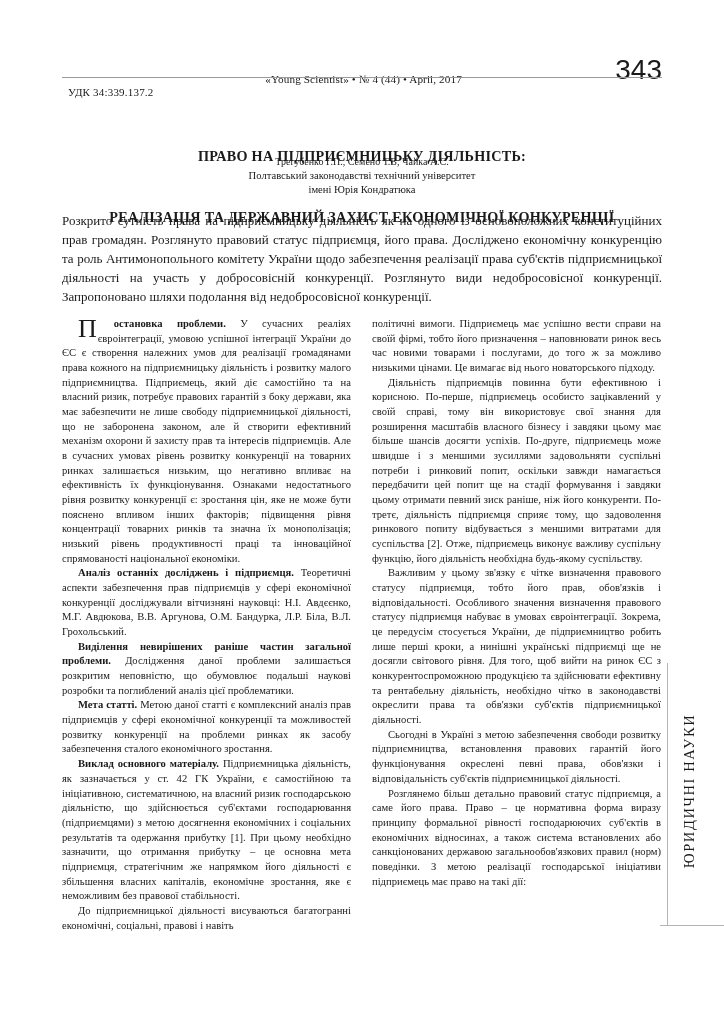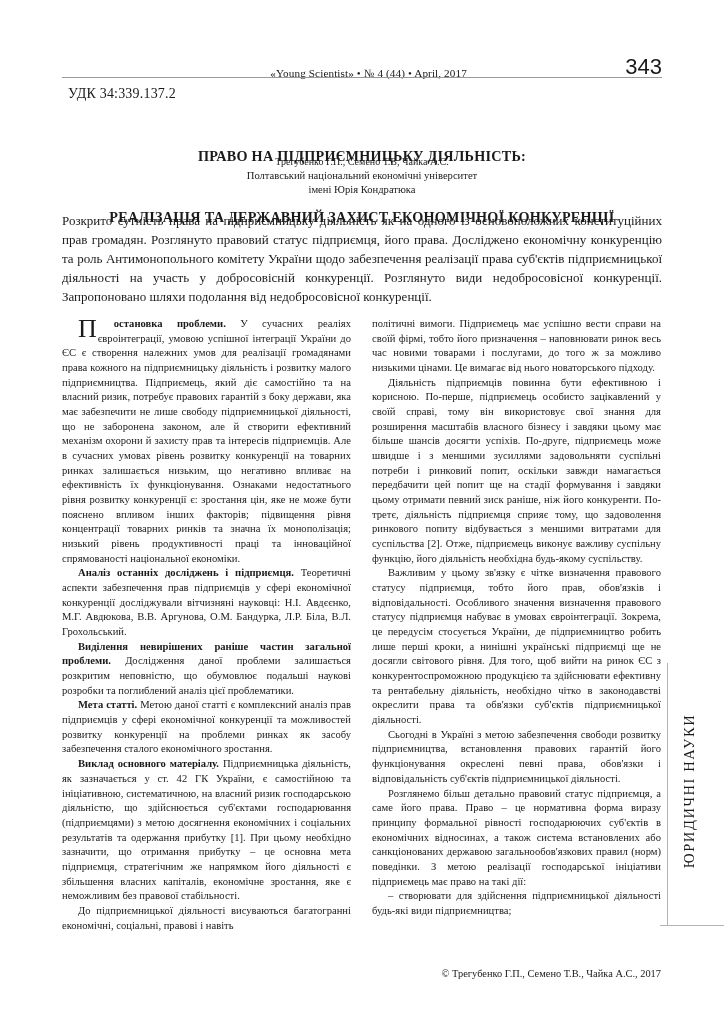--- a/index.html
+++ b/index.html
@@ -31,37 +31,37 @@
   }
   .running-head-title {
     font-size: 11.2px;
     letter-spacing: 0.1px;
     flex: 1;
     text-align: center;
     padding-left: 50px;
     white-space: nowrap;
   }
   .running-head-page {
-    font-size: 22px;
+    font-size: 28px;
     font-family: "Liberation Sans", "DejaVu Sans", sans-serif;
     line-height: 1;
     padding-bottom: 1px;
   }
   .head-rule {
     position: absolute;
     left: 62px; top: 77px;
     width: 600px; height: 1px;
     background: #9a9a9a;
   }
 
   
   .udc {
     position: absolute;
     left: 68px; top: 86px;
-    font-size: 14px;
+    font-size: 11px;
     letter-spacing: 0.2px;
   }
 
   
   .title-block {
     position: absolute;
     left: 62px; top: 106px;
     width: 600px;
     text-align: center;
   }
@@ -186,21 +186,21 @@
 
   <div class="udc">УДК 34:339.137.2</div>
 
   <div class="title-block">
     <div class="title-line">ПРАВО НА ПІДПРИЄМНИЦЬКУ ДІЯЛЬНІСТЬ:</div>
     <div class="title-line">РЕАЛІЗАЦІЯ ТА ДЕРЖАВНИЙ ЗАХИСТ ЕКОНОМІЧНОЇ КОНКУРЕНЦІЇ</div>
   </div>
 
   <div class="authors-block">
     <div class="authors">Трегубенко Г.П., Семено Т.В, Чайка А.С.</div>
-    <div class="affiliation">Полтавський національний економічні університет</div>
+    <div class="affiliation">Полтавський законодавстві технічний університет</div>
     <div class="affiliation">імені Юрія Кондратюка</div>
   </div>
 
   <div class="abstract-block">
     <p>Розкрито сутність права на підприємницьку діяльність як на одного із основоположних конституційних прав громадян. Розглянуто правовий статус підприємця, його права. Досліджено економічну конкуренцію та роль Антимонопольного комітету України щодо забезпечення реалізації права суб'єктів підприємницької діяльності на участь у добросовісній конкуренції. Розглянуто види недобросовісної конкуренції. Запропоновано шляхи подолання від недобросовісної конкуренції.</p>
   </div>
 
   <div class="col col-left">
 
     <p class="dropcap-para">
@@ -217,24 +217,22 @@
 
     <p>До підприємницької діяльності висуваються багатогранні економічні, соціальні, правові і навіть</p>
   </div>
 
   <div class="col col-right">
     <p class="cont">політичні вимоги. Підприємець має успішно вести справи на своїй фірмі, тобто його призначення – наповнювати ринок весь час новими товарами і послугами, до того ж за можливо низькими цінами. Це вимагає від нього новаторського підходу.</p>
     <p>Діяльність підприємців повинна бути ефективною і корисною. По-перше, підприємець особисто зацікавлений у своїй справі, тому він використовує свої знання для розширення масштабів власного бізнесу і завдяки цьому має більше шансів досягти успіхів. По-друге, підприємець може швидше і з меншими зусиллями задовольняти суспільні потреби і ринковий попит, оскільки завжди намагається передбачити цей попит ще на стадії формування і завдяки цьому отримати певний зиск раніше, ніж його конкуренти. По-третє, діяльність підприємця сприяє тому, що задоволення ринкового попиту відбувається з меншими витратами для суспільства [2]. Отже, підприємець виконує важливу суспільну функцію, його діяльність необхідна будь-якому суспільству.</p>
     <p>Важливим у цьому зв'язку є чітке визначення правового статусу підприємця, тобто його прав, обов'язків і відповідальності. Особливого значення визначення правового статусу підприємця набуває в умовах євроінтеграції. Зокрема, це передусім стосується України, де підприємництво робить лише перші кроки, а нинішні українські підприємці ще не досягли світового рівня. Для того, щоб вийти на ринок ЄС з конкурентоспроможною продукцією та здійснювати ефективну та рентабельну діяльність, необхідно чітко в законодавстві окреслити права та обв'язки суб'єктів підприємницької діяльності.</p>
     <p>Сьогодні в Україні з метою забезпечення свободи розвитку підприємництва, встановлення правових гарантій його функціонування окреслені певні права, обов'язки і відповідальність суб'єктів підприємницької діяльності.</p>
     <p>Розглянемо більш детально правовий статус підприємця, а саме його права. Право – це нормативна форма виразу принципу формальної рівності господарюючих суб'єктів в економічних відносинах, а також система встановлених або санкціонованих державою загальнообов'язкових правил (норм) поведінки. З метою реалізації господарської ініціативи підприємець має право на такі дії:</p>
-    <p>– створювати для здійснення підприємницької діяльності будь-які види підприємництва;</p>
   </div>
 
   <div class="side-tab">
     <div class="side-rule-v"></div>
     <div class="side-rule-h"></div>
     <div class="side-label">ЮРИДИЧНІ НАУКИ</div>
   </div>
 
-  <div class="copyright">© Трегубенко Г.П., Семено Т.В., Чайка А.С., 2017</div>
 
 </div>
 
 </body></html>

